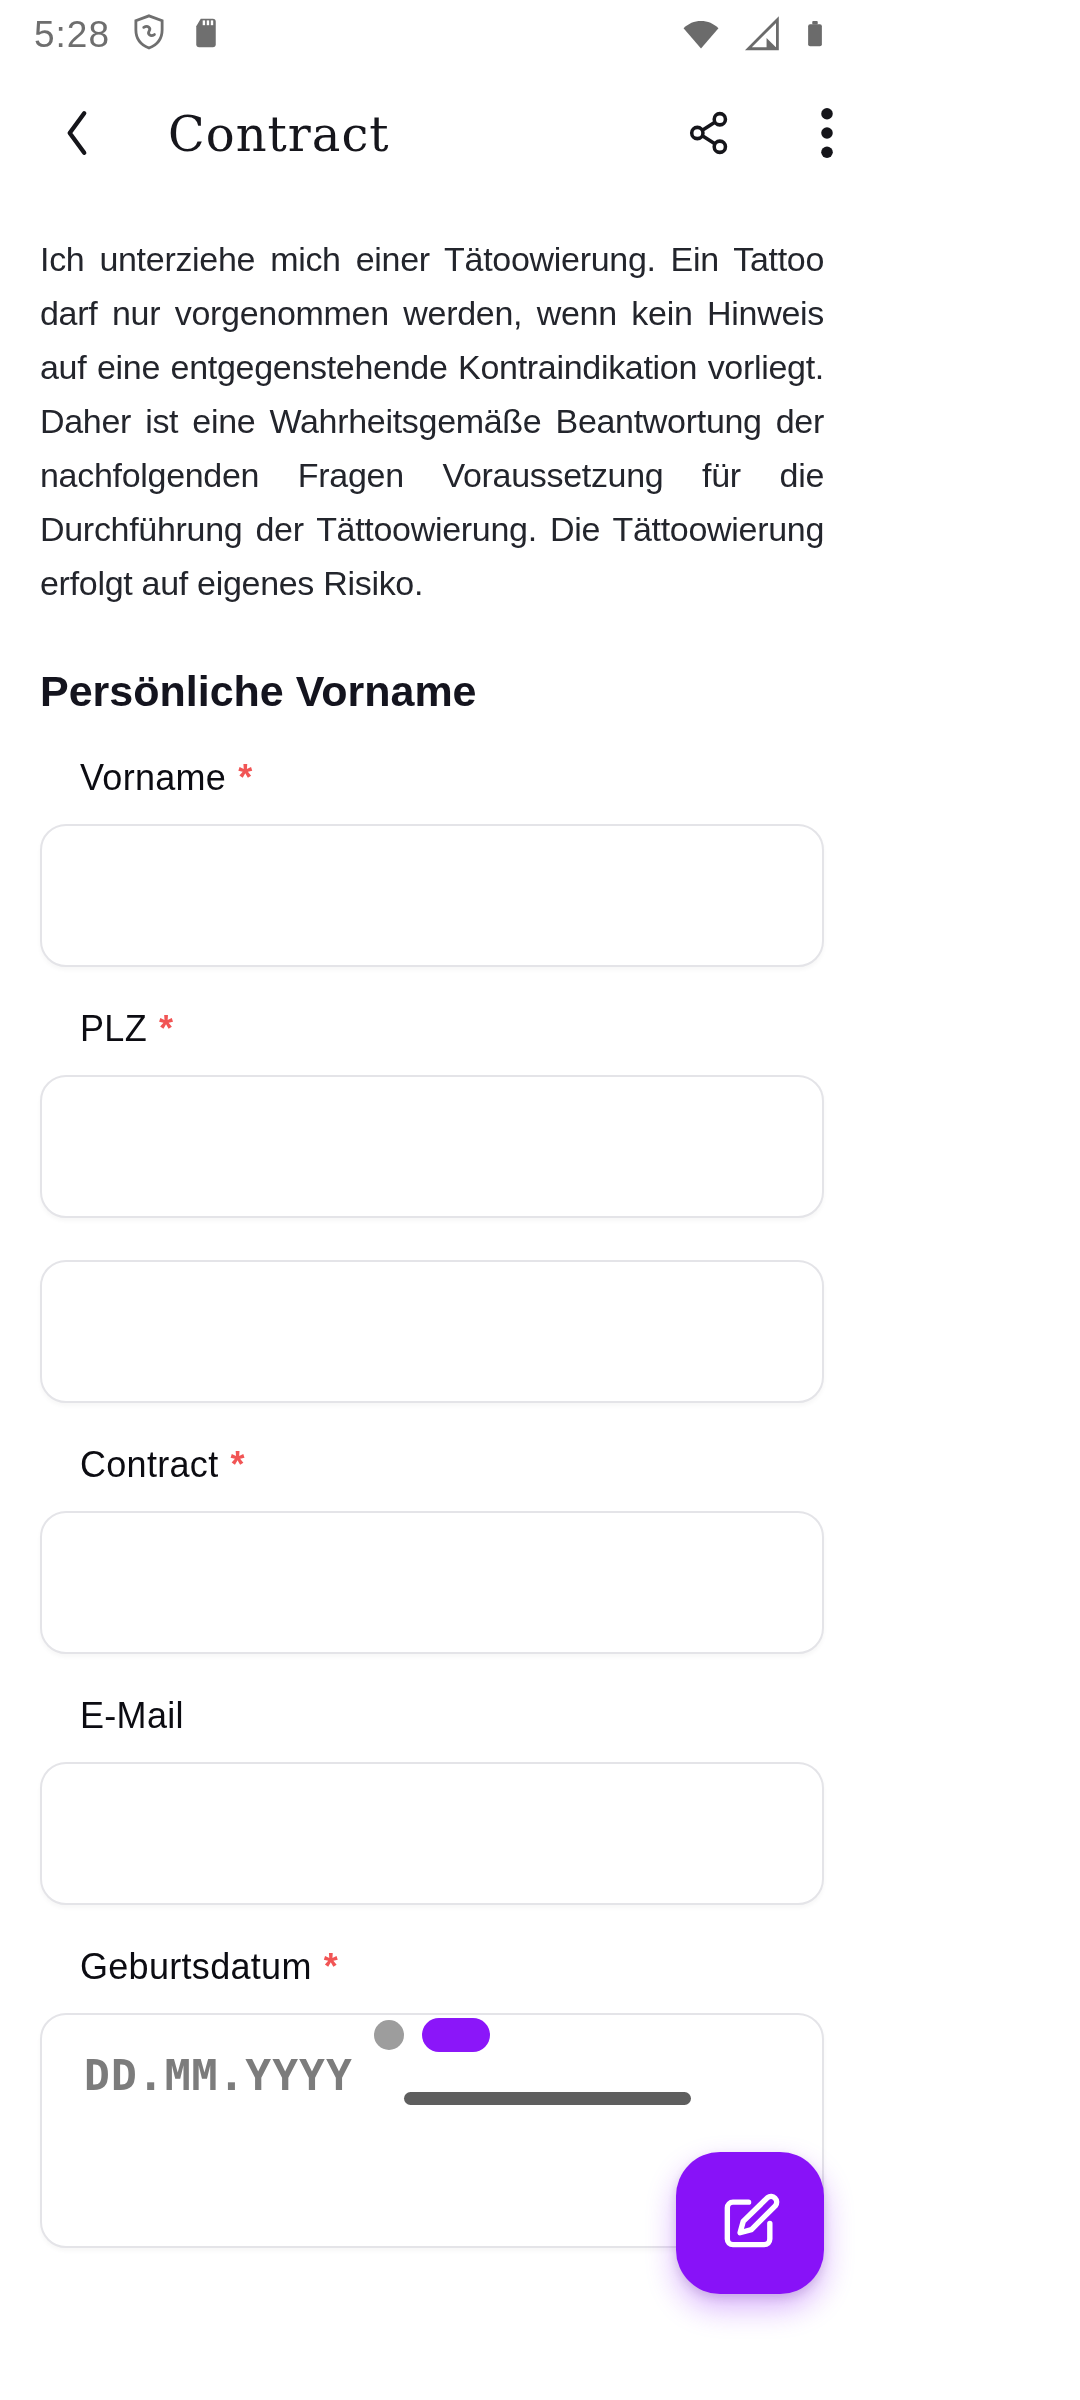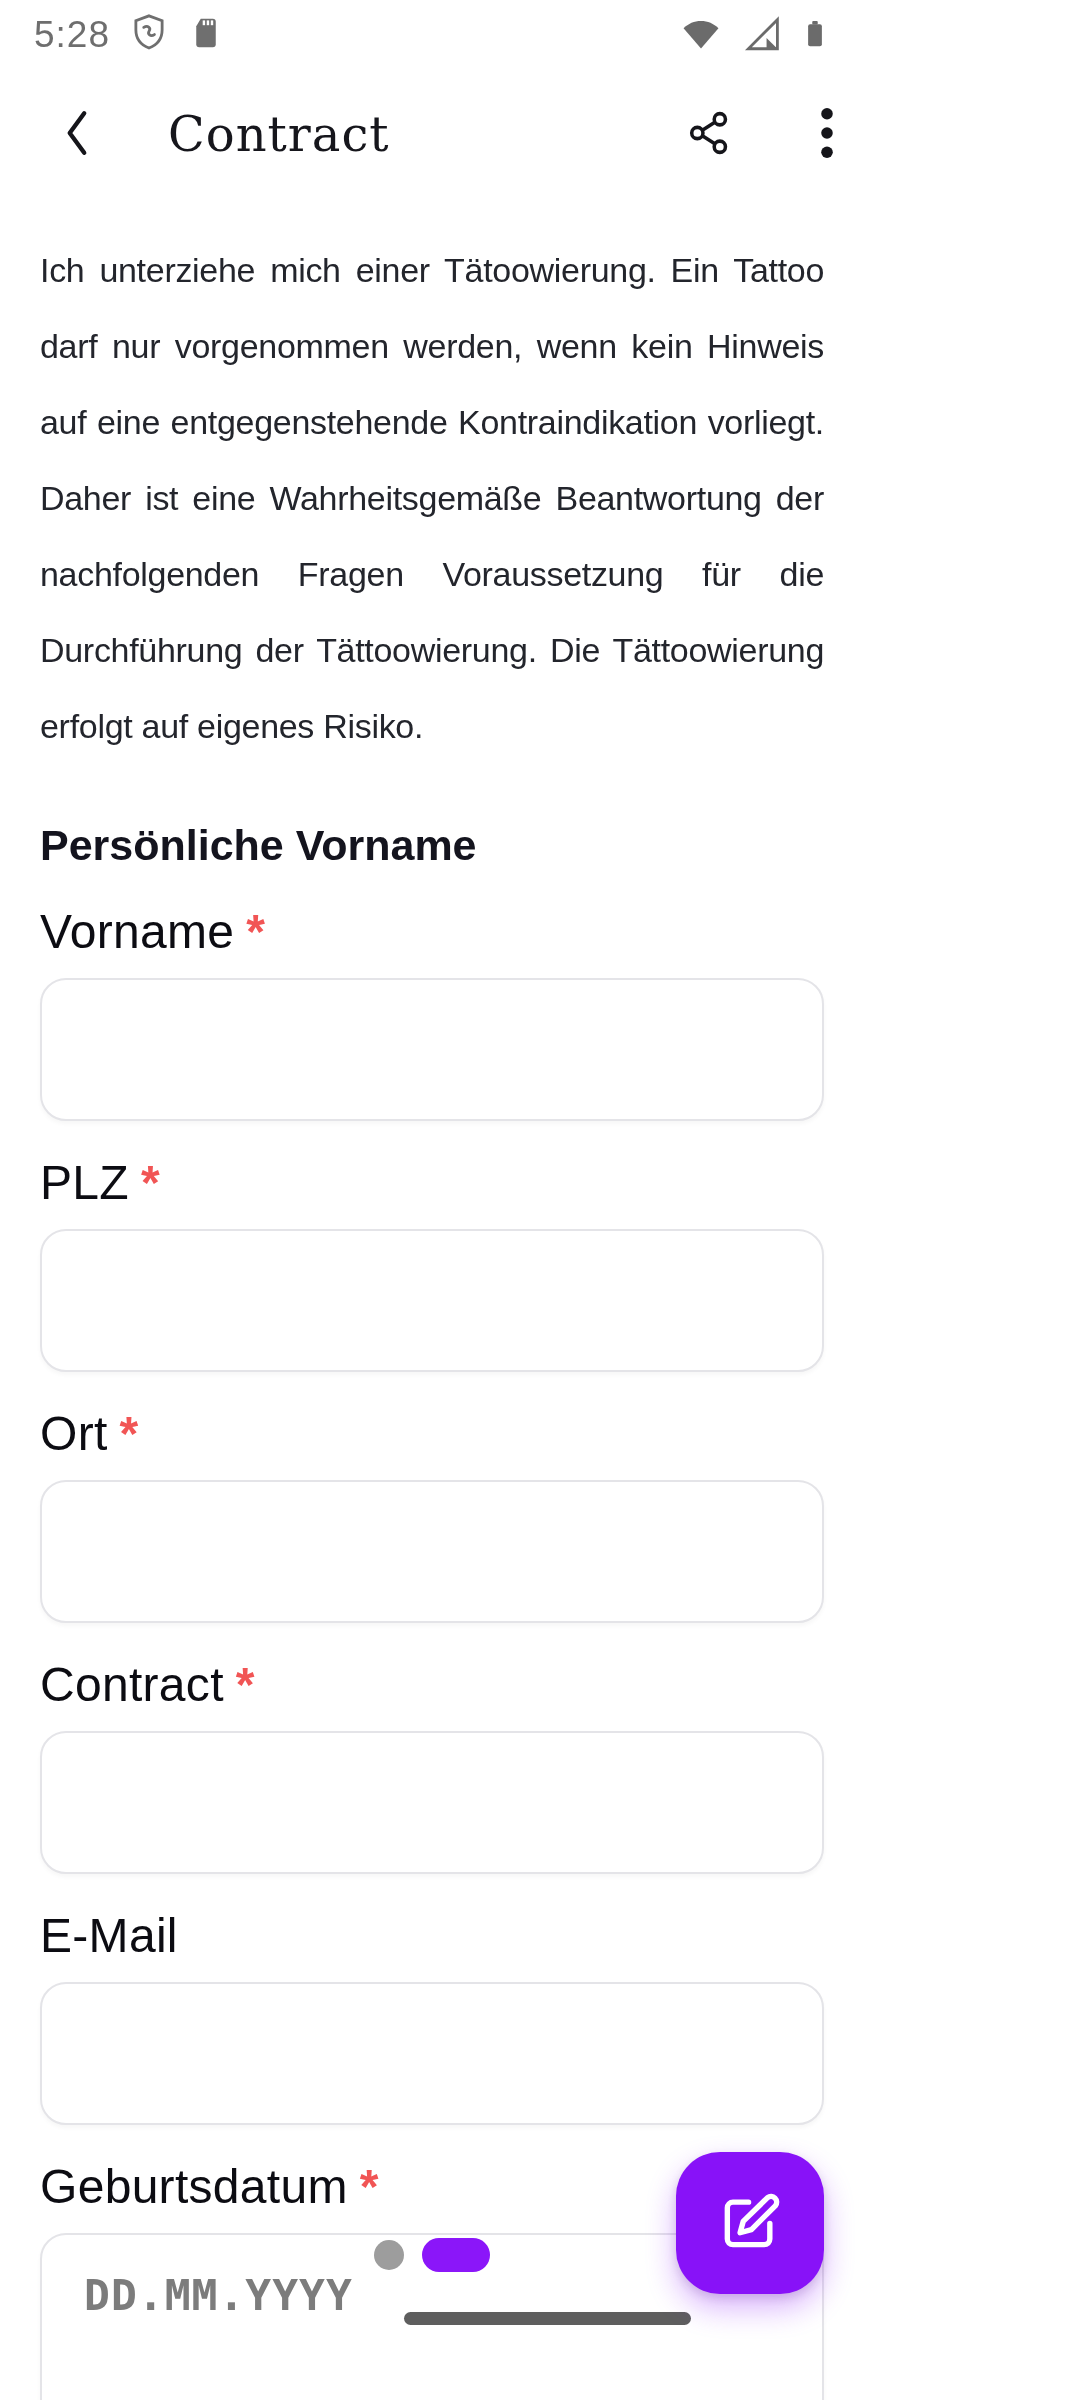--- a/index.html
+++ b/index.html
@@ -31,36 +31,36 @@
   .page-title{
     font-family:"DejaVu Serif","Liberation Serif",serif;
     font-size:48px;font-weight:500;color:#16161c;
     margin-left:64px;letter-spacing:1px;
   }
   .appbar-actions{margin-left:auto;display:flex;align-items:center;gap:86px;}
   .icon-btn{background:none;border:none;padding:0;display:flex;align-items:center;cursor:pointer;}
   
   .intro{
     margin:52px 40px 0 40px;
-    font-size:34px;line-height:76px;
+    font-size:34px;line-height:54px;
     letter-spacing:-0.3px;
     color:#23252c;
     text-align:justify;
   }
   
   .section-title{
     margin:56px 40px 0 40px;
     font-size:43px;line-height:50px;
     font-weight:700;color:#14141e;
   }
   
   .group{margin:42px 40px 0 40px;}
   .field-label{
-    font-size:48px;line-height:40px;
-    color:#0c0c12;font-weight:500;letter-spacing:0.3px;
+    font-size:36px;line-height:40px;
+    color:#0c0c12;font-weight:500;letter-spacing:0.3px;margin-left:40px;
   }
   .asterisk{color:#f15555;margin-left:12px;font-weight:600;}
   .text-input{
     display:block;box-sizing:border-box;
     margin-top:26px;width:100%;height:143px;
     border:2px solid #e4e4e8;border-radius:26px;
     background:#ffffff;
     box-shadow:0 3px 4px rgba(0,0,0,0.035);
     font-size:38px;color:#222;padding:0 36px;
     outline:none;
@@ -187,21 +187,20 @@
     <input class="text-input" type="text" style="">
   </div>
 
 
   <div class="group">
     <div class="field-label"><span>PLZ</span><span class="asterisk">*</span></div>
     <input class="text-input" type="text" style="">
   </div>
 
   <div class="group">
-    <div class="field-label"><span>Ort</span><span class="asterisk">*</span></div>
     <input class="text-input" type="text" style="">
   </div>
 
   <div class="group">
     <div class="field-label"><span>Contract</span><span class="asterisk">*</span></div>
     <input class="text-input" type="text" style="">
   </div>
 
   <div class="group">
     <div class="field-label"><span>E-Mail</span><span class="asterisk"></span></div>

